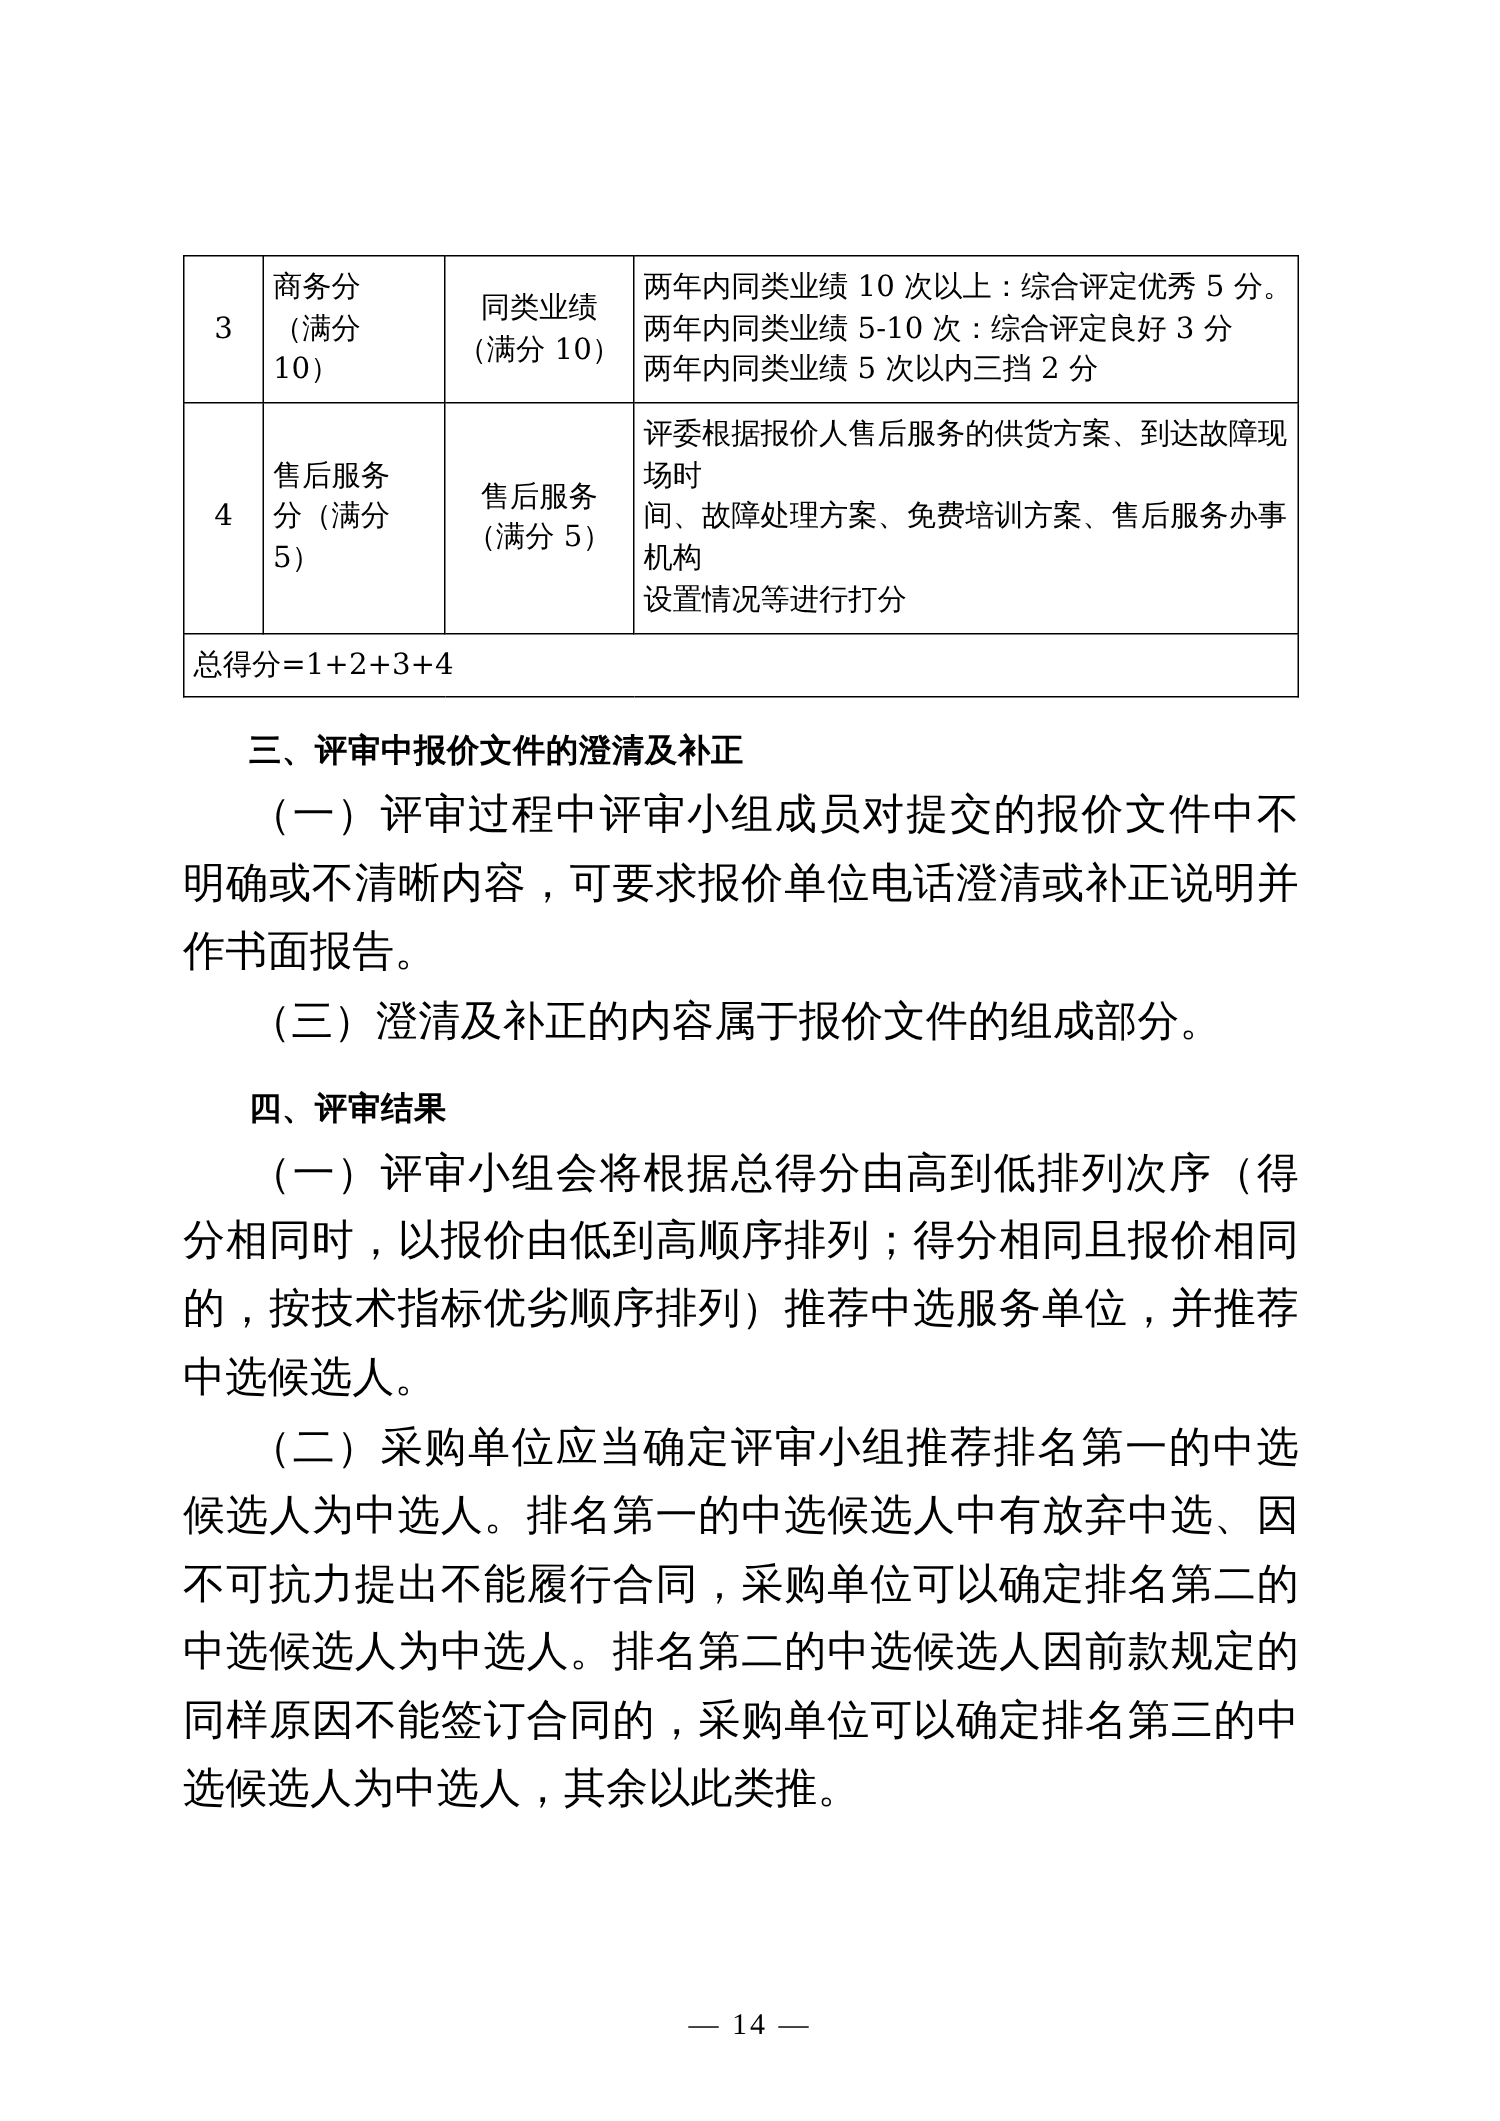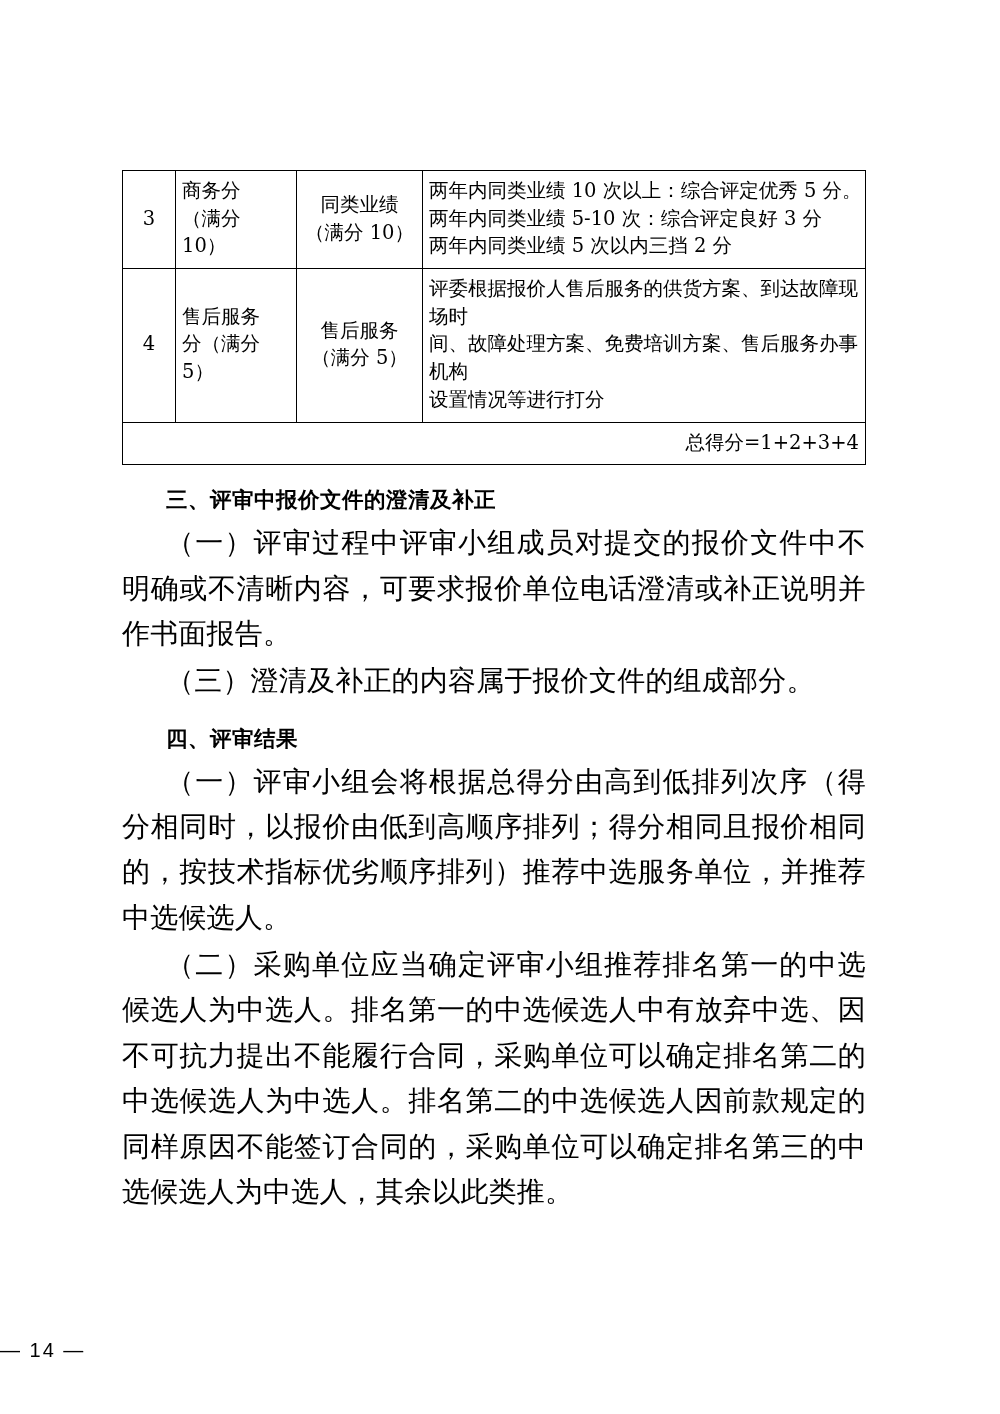--- a/index.html
+++ b/index.html
@@ -64,21 +64,21 @@
     margin-top: 27px;
   }
   td.col-desc .line {
     display: block;
     white-space: nowrap;
   }
   td.col-desc .wrapline {
     display: block;
   }
   td.total {
-    text-align: right;
+    text-align: left;
     padding-left: 8px;
     font-size: 19.5px;
   }
   .cellline { display: block; }
 
   
   .section-heading {
     font-family: Liberation Sans, sans-serif;
     font-weight: bold;
     font-size: 21.5px;
@@ -94,22 +94,23 @@
     text-align: justify;
     text-justify: inter-ideograph;
     letter-spacing: 0.2px;
   }
 
   .page-number {
     position: absolute;
     left: 0;
     right: 0;
     bottom: 52px;
+    text-align: center;
     font-size: 20px;
-    font-family: Liberation Sans, sans-serif;
+    font-family: Liberation Serif, serif;
     letter-spacing: 2px;
   }
 </style>
 </head>
 <body>
 
 <div class="page">
   <div class="content">
 
     <table class="score-table">

